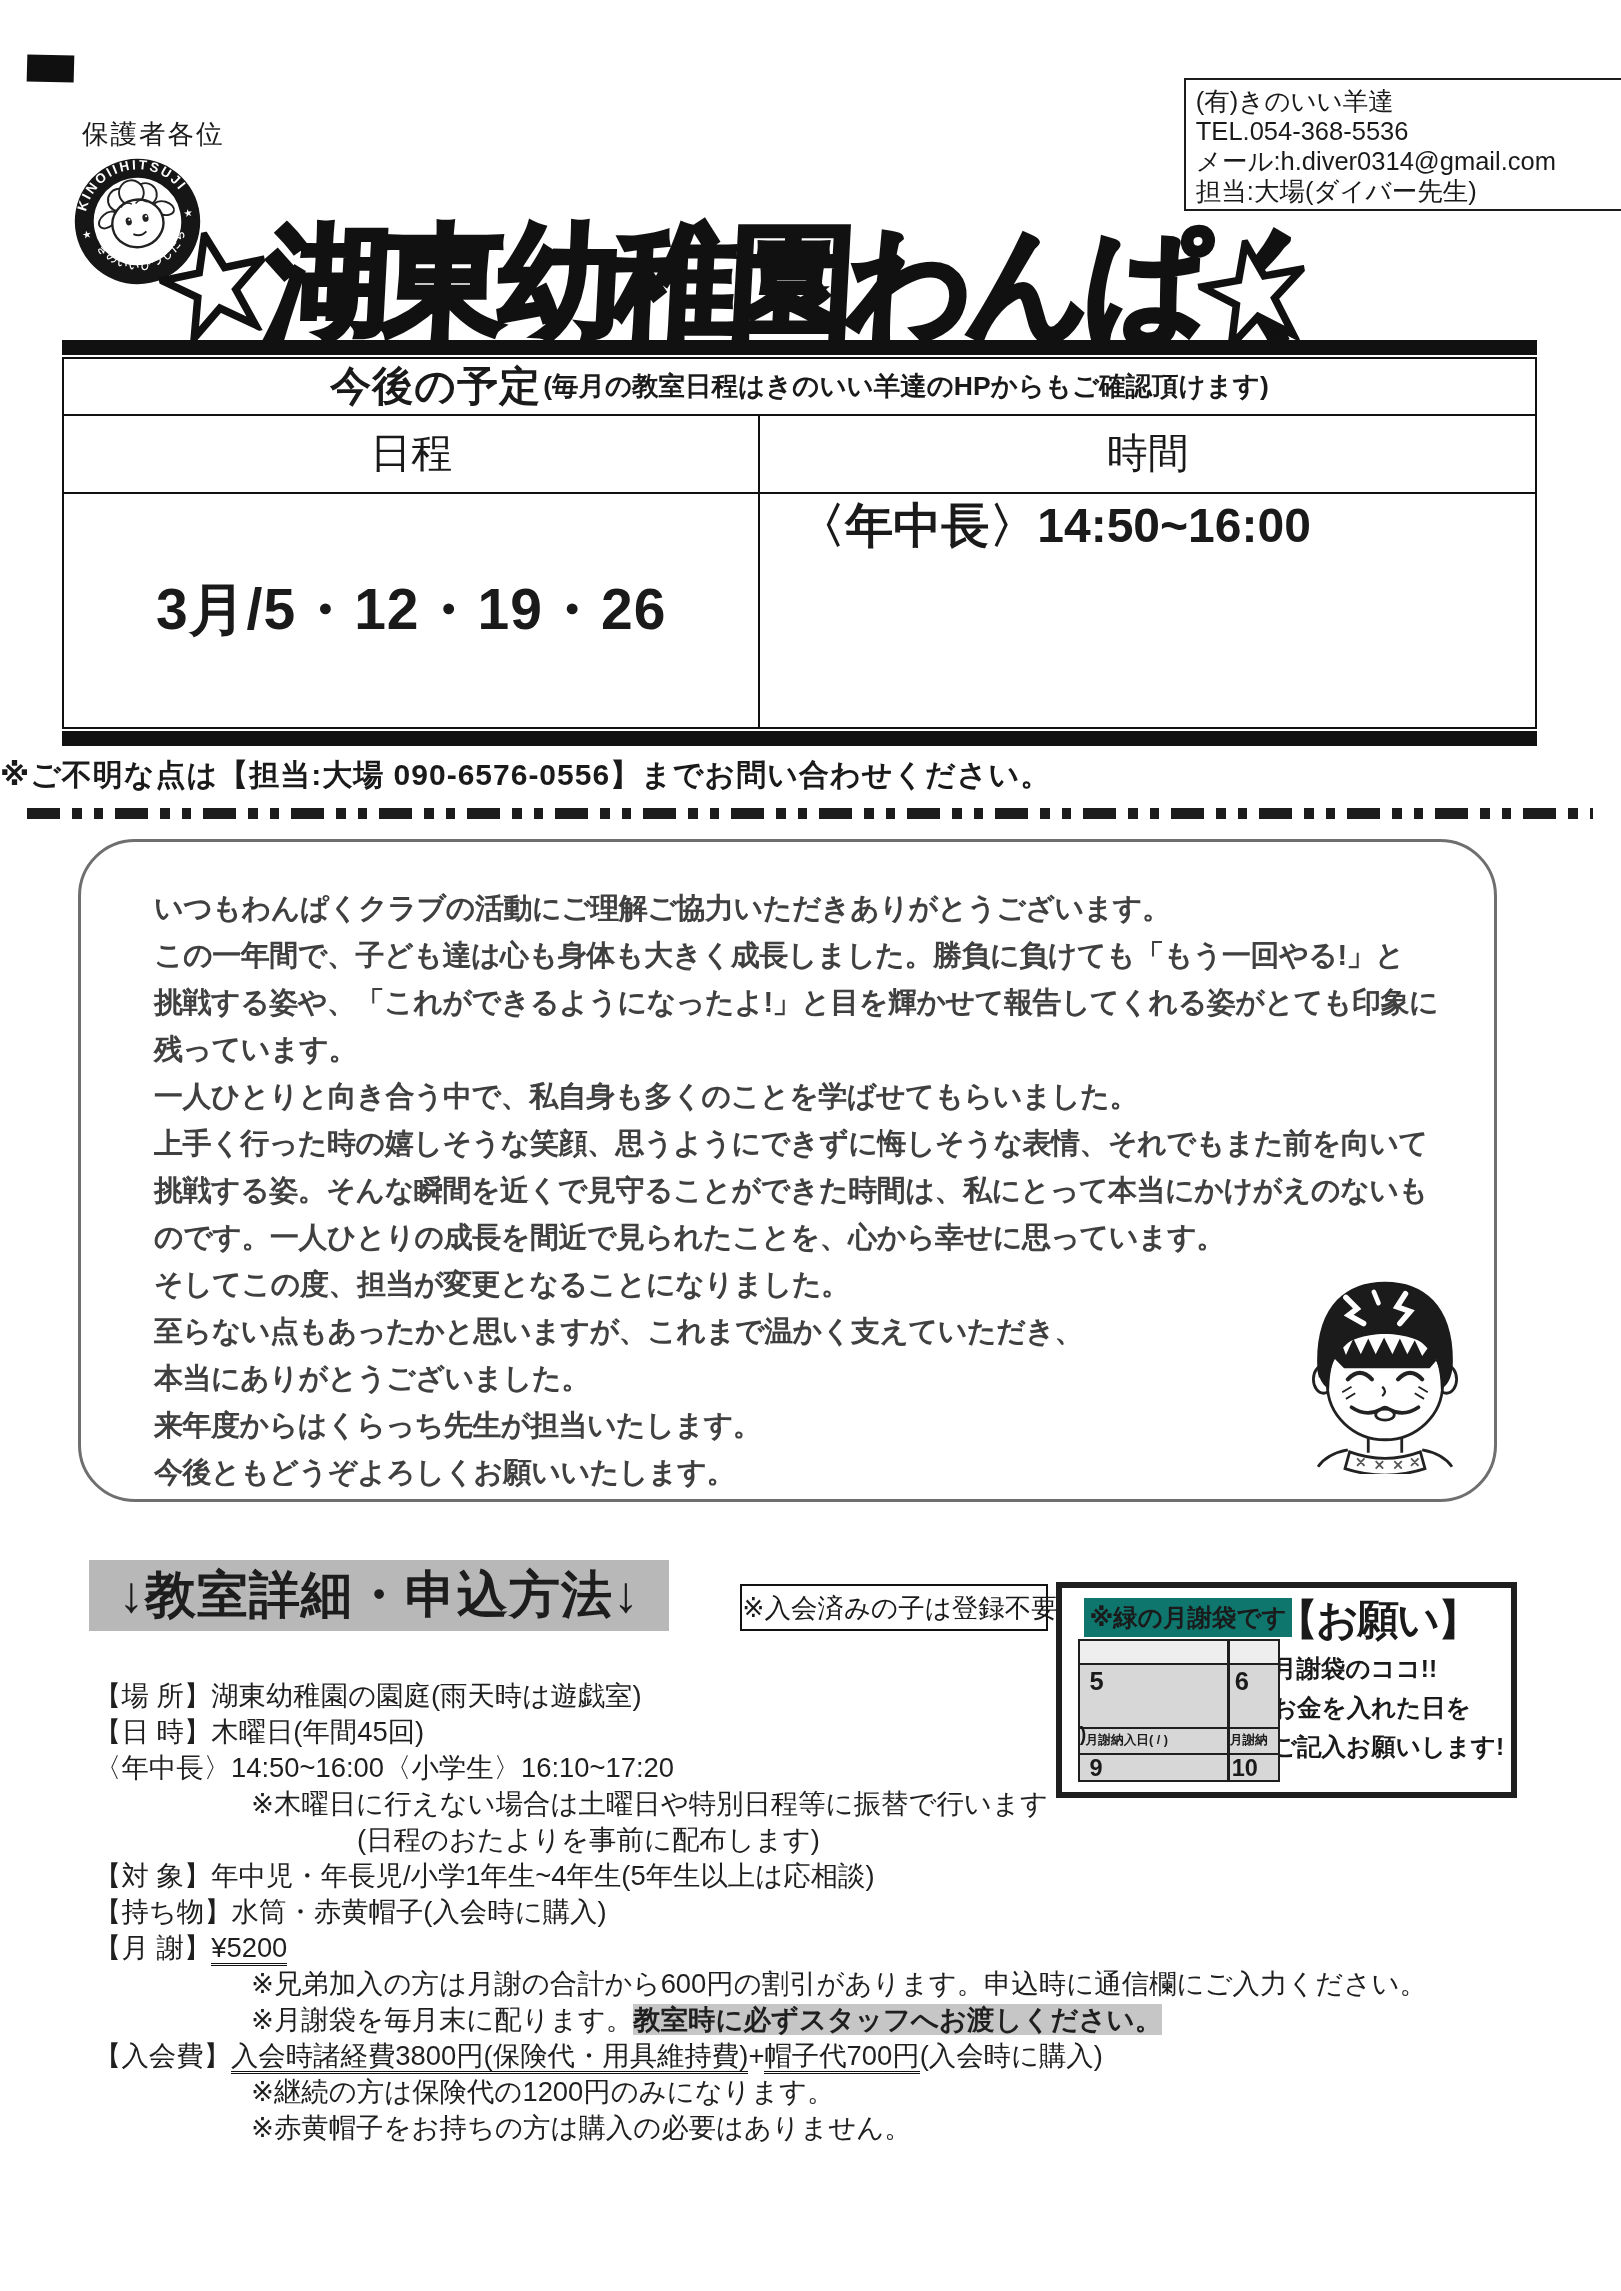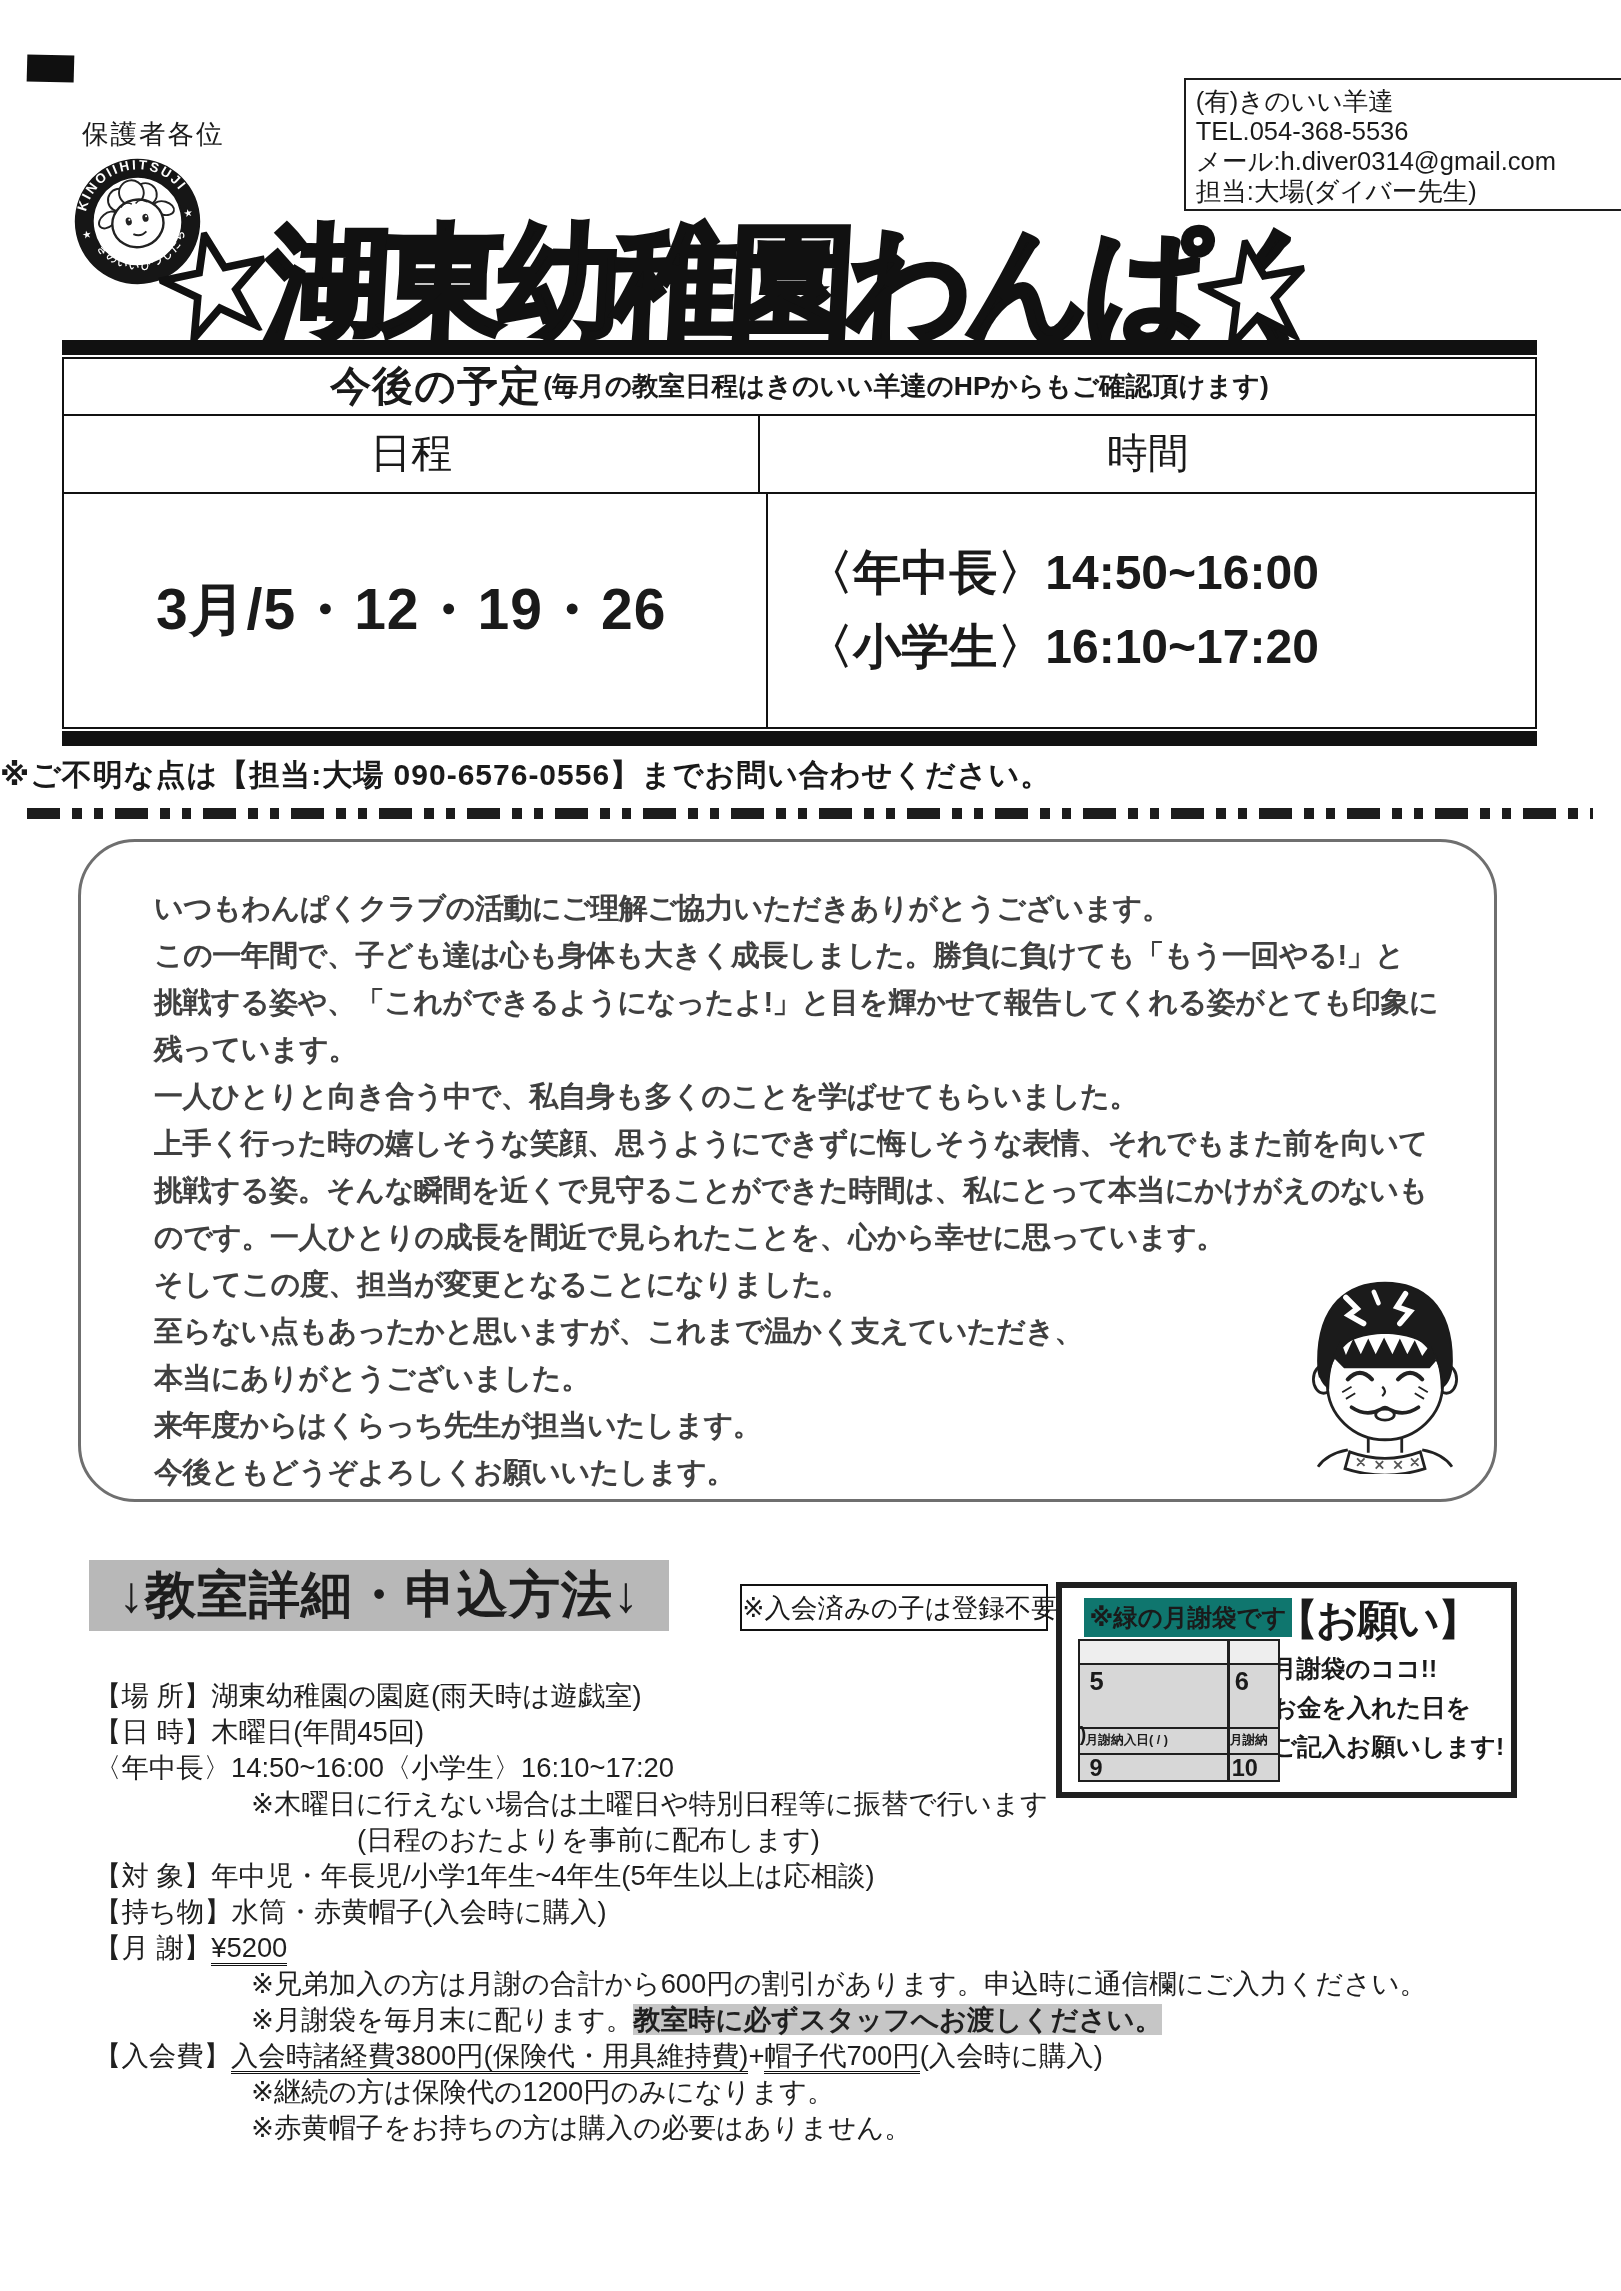--- a/index.html
+++ b/index.html
@@ -32,21 +32,21 @@
   .t-body{border-left:2.9px solid #111;border-right:2.9px solid #111;border-top:2px solid #111;border-bottom:2px solid #111;margin-top:2px;margin-bottom:2px;background:#fff;}
   .t-title{height:55px;border-bottom:2.9px solid #111;display:flex;align-items:center;justify-content:center;white-space:nowrap;}
   .t-title-main{font-size:41px;font-weight:900;letter-spacing:1px;}
   .t-title-note{font-size:26.5px;font-weight:700;margin-left:2px;}
   .t-head,.t-data{display:grid;grid-template-columns:47.2% 52.8%;}
   .t-head{height:76px;border-bottom:2.9px solid #111;}
   .t-head div{display:flex;align-items:center;justify-content:center;font-size:41px;font-weight:500;}
   .th-time,.td-time{border-left:2.9px solid #111;}
   .t-data{height:233px;}
   .td-date{display:flex;align-items:center;justify-content:center;font-size:57px;font-weight:800;letter-spacing:1px;}
-  .td-time{display:flex;flex-direction:column;justify-content:center;padding-left:37px;gap:9.8px;margin-left:8px;}
+  .td-time{display:flex;flex-direction:column;padding-left:37px;gap:9.8px;}
   .td-time div{font-size:48px;font-weight:800;white-space:nowrap;}
   
   .inquiry{left:0;top:755px;width:100%;text-align:left;font-size:30px;font-weight:600;letter-spacing:1px;}
   .dashline{
     left:27.4px;top:808px;width:1566px;height:10.8px;
     background:repeating-linear-gradient(90deg,#1c1c1c 0 33px,transparent 33px 45px,#1c1c1c 45px 55px,transparent 55px 67px,#1c1c1c 67px 76px,transparent 76px 88px);
   }
   
   .msg-box{
     left:78px;top:839px;width:1419px;height:663px;border:3.9px solid #6f6f6f;border-radius:57px;
@@ -152,21 +152,20 @@
         <span class="t-title-note">(毎月の教室日程はきのいい羊達のHPからもご確認頂けます)</span>
       </div>
       <div class="t-head">
         <div class="th-date">日程</div>
         <div class="th-time">時間</div>
       </div>
       <div class="t-data">
         <div class="td-date">3月/5・12・19・26</div>
         <div class="td-time">
           <div>〈年中長〉14:50~16:00</div>
-          <div>〈小学生〉16:10~17:20</div>
         </div>
       </div>
     </div>
     <div class="bar b2"></div>
   </div>
 
   <div class="abs inquiry">※ご不明な点は【担当:大場 090-6576-0556】までお問い合わせください。</div>
 
   <div class="abs dashline"></div>
 

